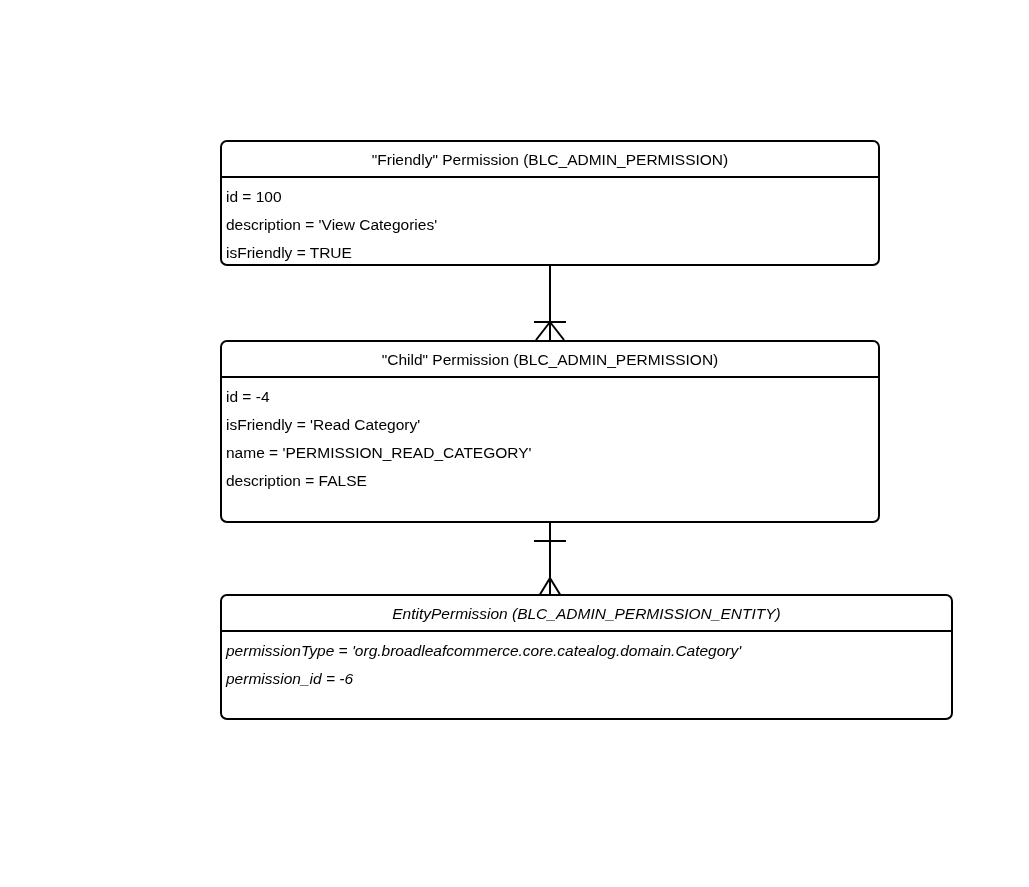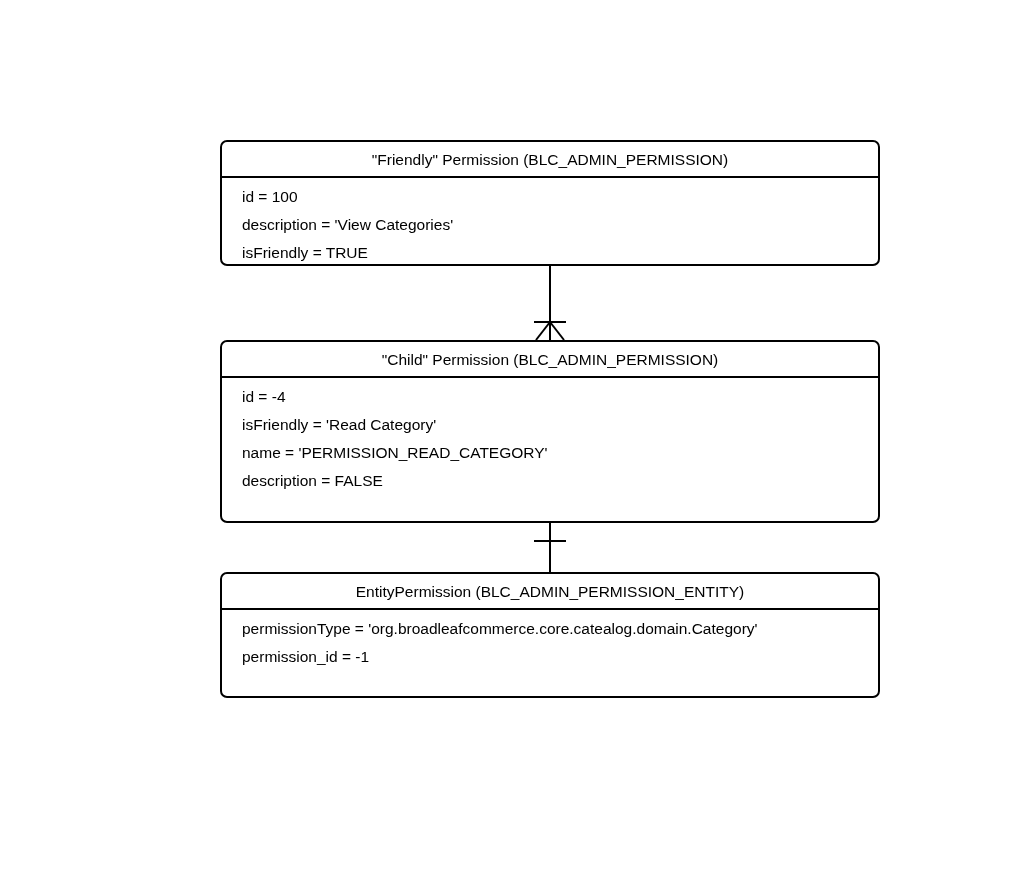--- a/index.html
+++ b/index.html
@@ -51,21 +51,21 @@
 
   .entity-body {
     box-sizing: border-box;
     padding: 5px 0 6px 0;
   }
 
   .attr-row {
     box-sizing: border-box;
     height: 28px;
     line-height: 28px;
-    padding-left: 20px;
+    padding-left: 4px;
     font-size: 15.5px;
     color: #000000;
     white-space: nowrap;
     overflow: hidden;
   }
 
   
   .connector {
     position: absolute;
     z-index: 1;
@@ -126,21 +126,21 @@
   <div class="entity-box" style="left:220px; top:340px; width:660px; height:183px;">
     <div class="entity-header">"Child" Permission (BLC_ADMIN_PERMISSION)</div>
     <div class="entity-body">
       <div class="attr-row">id = -4</div>
       <div class="attr-row">isFriendly = 'Read Category'</div>
       <div class="attr-row">name = 'PERMISSION_READ_CATEGORY'</div>
       <div class="attr-row">description = FALSE</div>
     </div>
   </div>
 
-  <div class="entity-box" style="left:220px; top:572px; width:660px; height:126px;">
+  <div class="entity-box" style="left:220px; top:594px; width:733px; height:126px;font-style:italic;">
     <div class="entity-header">EntityPermission (BLC_ADMIN_PERMISSION_ENTITY)</div>
     <div class="entity-body">
       <div class="attr-row">permissionType = 'org.broadleafcommerce.core.catealog.domain.Category'</div>
-      <div class="attr-row">permission_id = -1</div>
+      <div class="attr-row">permission_id = -6</div>
     </div>
   </div>
 
 </div>
 
 </body></html>

